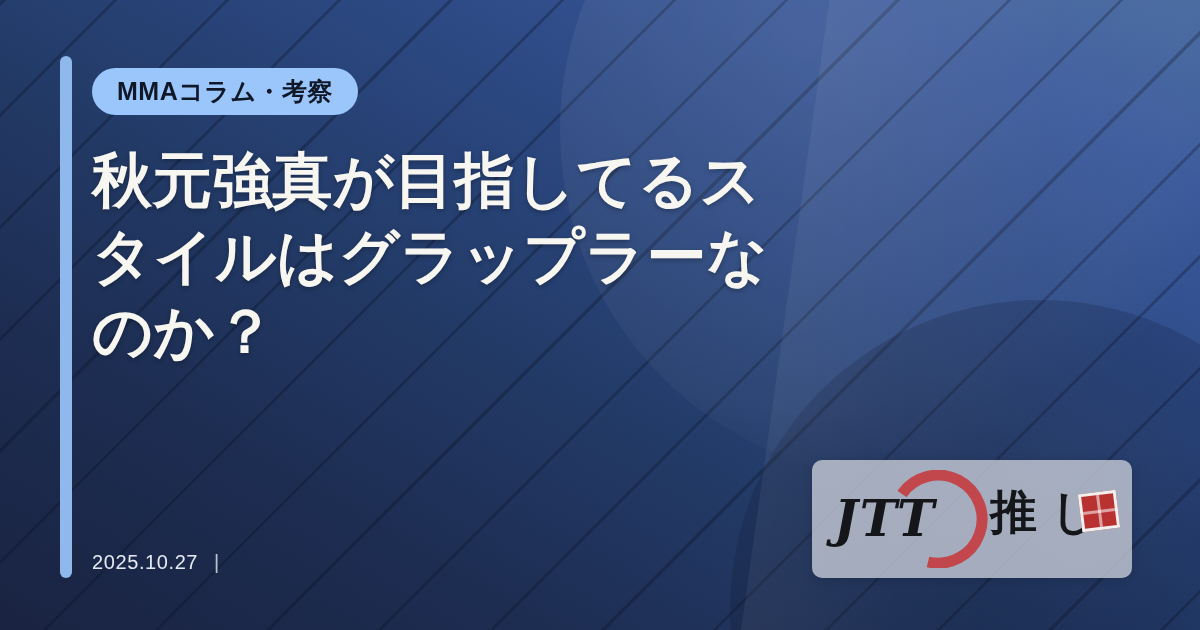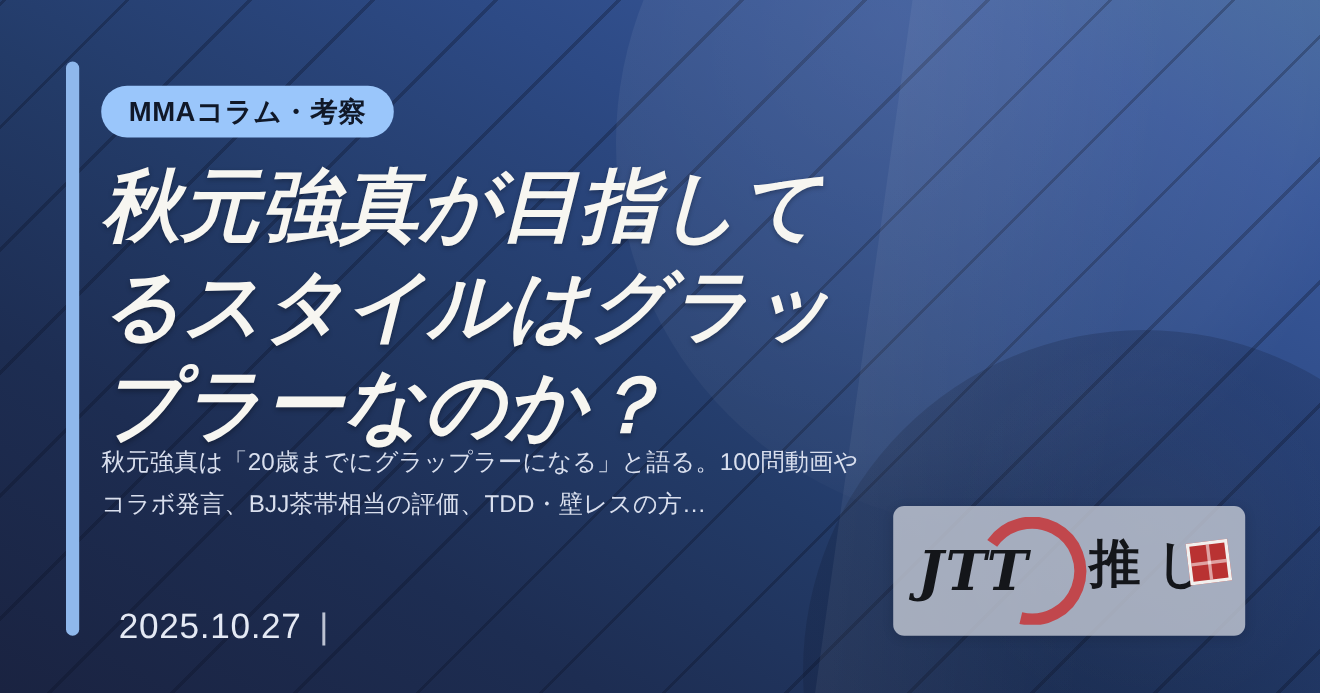--- a/index.html
+++ b/index.html
@@ -81,53 +81,51 @@
     align-items:center;
     height:47px;
     padding:0 25px;
     border-radius:24px;
     background:#9ac6fb;
     color:#101828;
     font-size:25px;
     font-weight:bold;
     letter-spacing:0.5px;
     white-space:nowrap;
-    margin-top:10px;
   }
 
   .title {
     position:absolute;
     left:0; top:143px;
     width:700px;
     color:#f7f6f1;
-    font-size:72px;
+    font-size:60px;
     font-weight:bold;
     line-height:1.26;
     letter-spacing:0.2px;
     text-shadow:0 2px 5px rgba(0,0,0,0.28);
-    font-style:italic;
   }
 
   .description {
     position:absolute;
     left:0; top:401px;
     width:700px;
     color:#d9dfee;
     font-size:22px;
     line-height:1.72;
     letter-spacing:0.1px;
   }
 
   .meta {
     position:absolute;
-    left:16px; top:551px;
+    left:0; top:551px;
     display:flex;
     align-items:center;
     color:#e4e9f4;
-    font-size:32px;
+    font-size:20px;
     letter-spacing:0.6px;
   }
   .meta .sep { margin:0 16px; opacity:0.8; }
 
   
   .logo-badge {
     position:absolute;
     left:812px; top:460px;
     width:320px; height:118px;
     border-radius:10px;
@@ -192,21 +190,20 @@
   <div class="bg-sheen"></div>
 
   <div class="accent-bar"></div>
 
   <div class="content">
 
     <div class="category-badge">MMAコラム・考察</div>
 
     <h1 class="title">秋元強真が目指してるスタイルはグラップラーなのか？</h1>
 
-    <p class="description">秋元強真は「20歳までにグラップラーになる」と語る。100問動画やコラボ発言、BJJ茶帯相当の評価、TDD・壁レスの方…</p>
 
     <div class="meta">
       <span>2025.10.27</span>
       <span class="sep">|</span>
     </div>
 
   </div>
 
   <div class="logo-badge">
     <div class="logo-inner">

